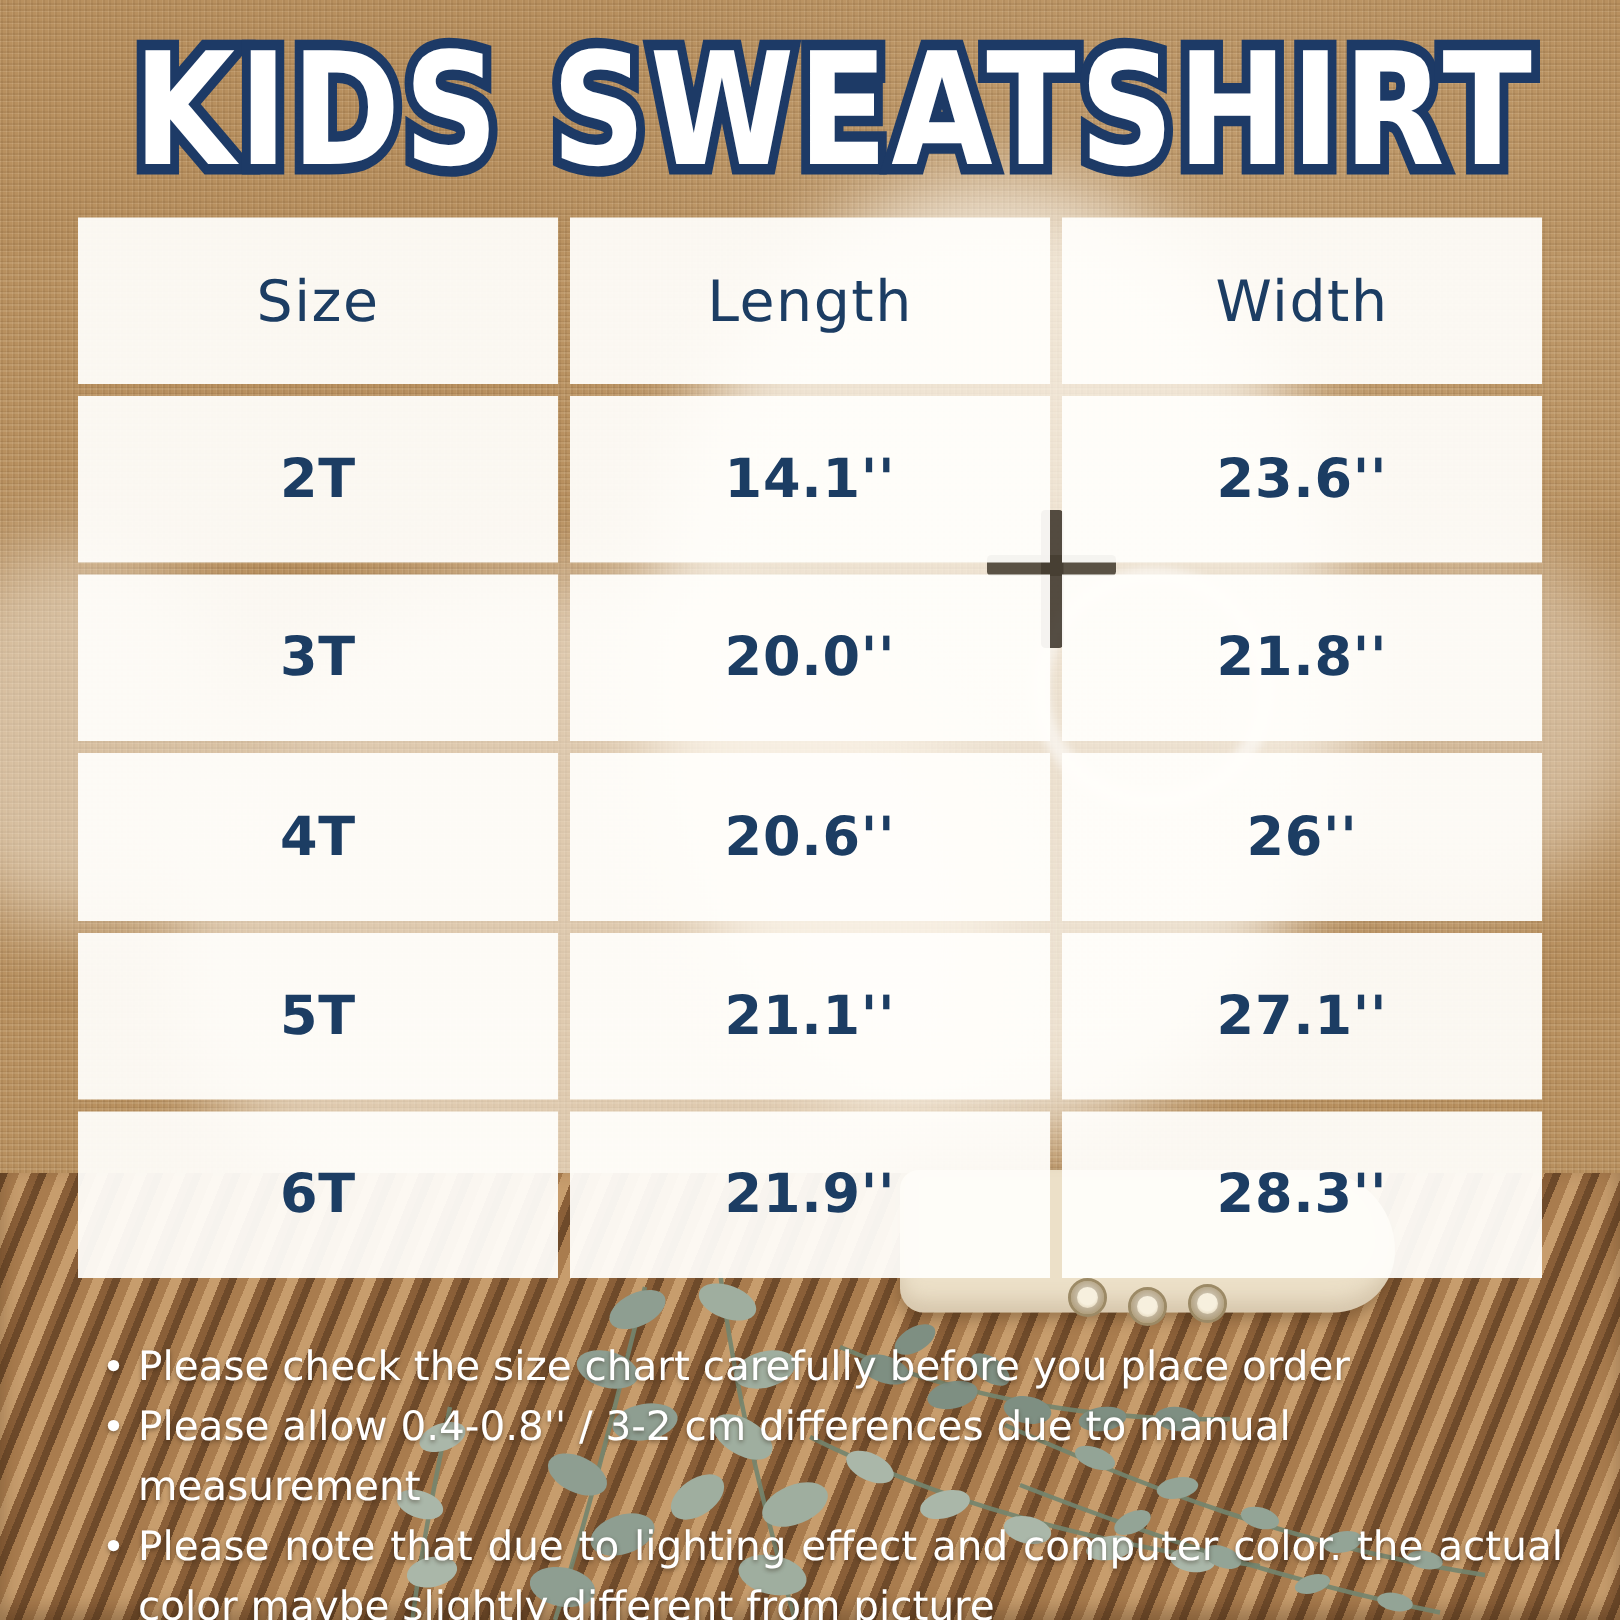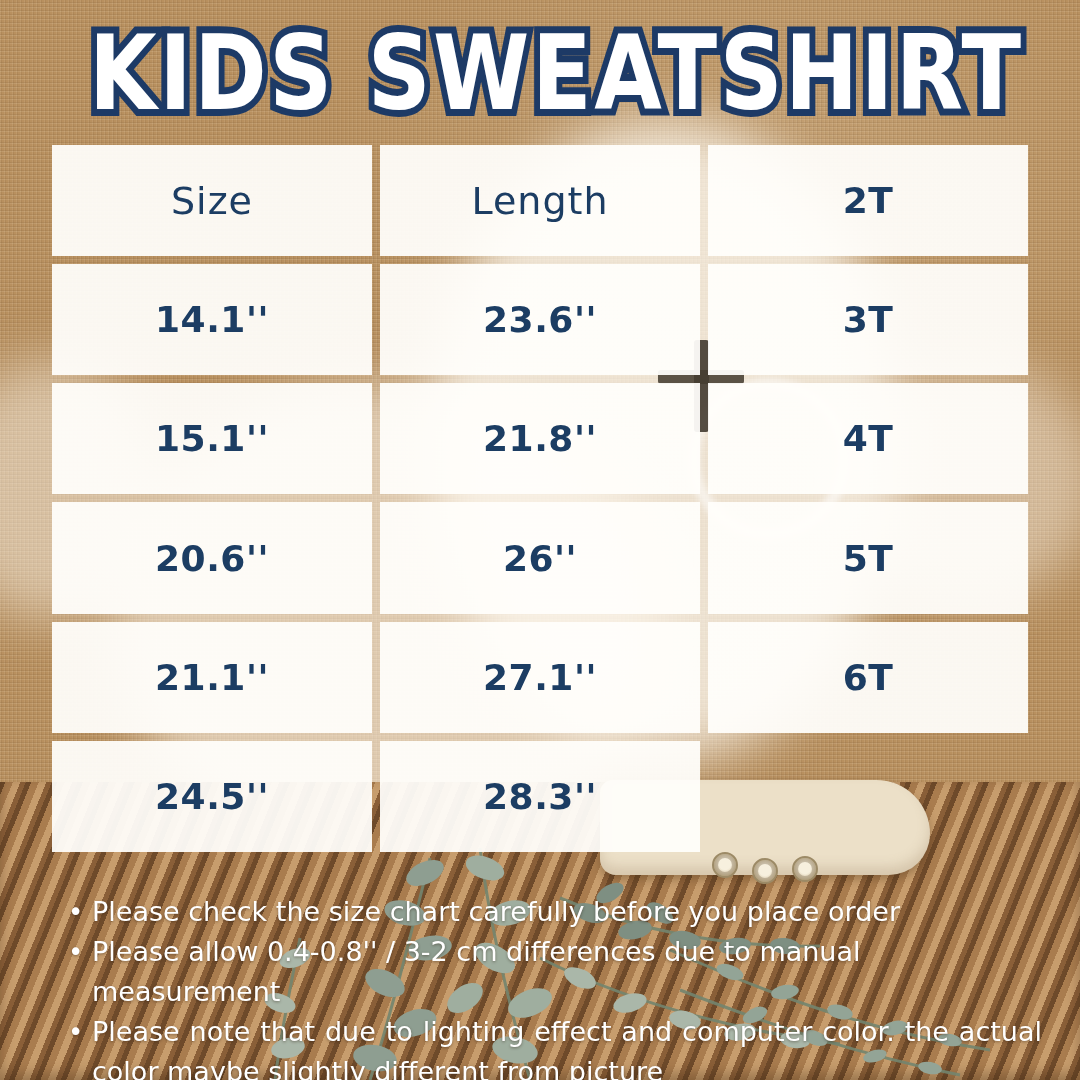--- a/index.html
+++ b/index.html
@@ -169,39 +169,40 @@
   <div class="title-wrap">
     <div class="title-inner">
       <div class="title-stroke">KIDS SWEATSHIRT</div>
       <div class="title-fill">KIDS SWEATSHIRT</div>
     </div>
   </div>
 
   <div class="size-table">
     <div class="cell header">Size</div>
     <div class="cell header">Length</div>
+    <div class="cell header">Width</div>
 
     <div class="cell">2T</div>
     <div class="cell">14.1''</div>
     <div class="cell">23.6''</div>
 
     <div class="cell">3T</div>
-    <div class="cell">15.1''</div>
+    <div class="cell">20.0''</div>
     <div class="cell">21.8''</div>
 
     <div class="cell">4T</div>
     <div class="cell">20.6''</div>
     <div class="cell">26''</div>
 
     <div class="cell">5T</div>
     <div class="cell">21.1''</div>
     <div class="cell">27.1''</div>
 
     <div class="cell">6T</div>
-    <div class="cell">24.5''</div>
+    <div class="cell">21.9''</div>
     <div class="cell">28.3''</div>
   </div>
 
   <ul class="notes">
     <li class="note">Please check the size chart carefully before you place order</li>
     <li class="note">Please allow 0.4-0.8'' / 3-2 cm differences due to manual measurement</li>
     <li class="note justified">Please note that due to lighting effect and computer color. the actual color maybe slightly different from picture</li>
   </ul>
 
 </div>

